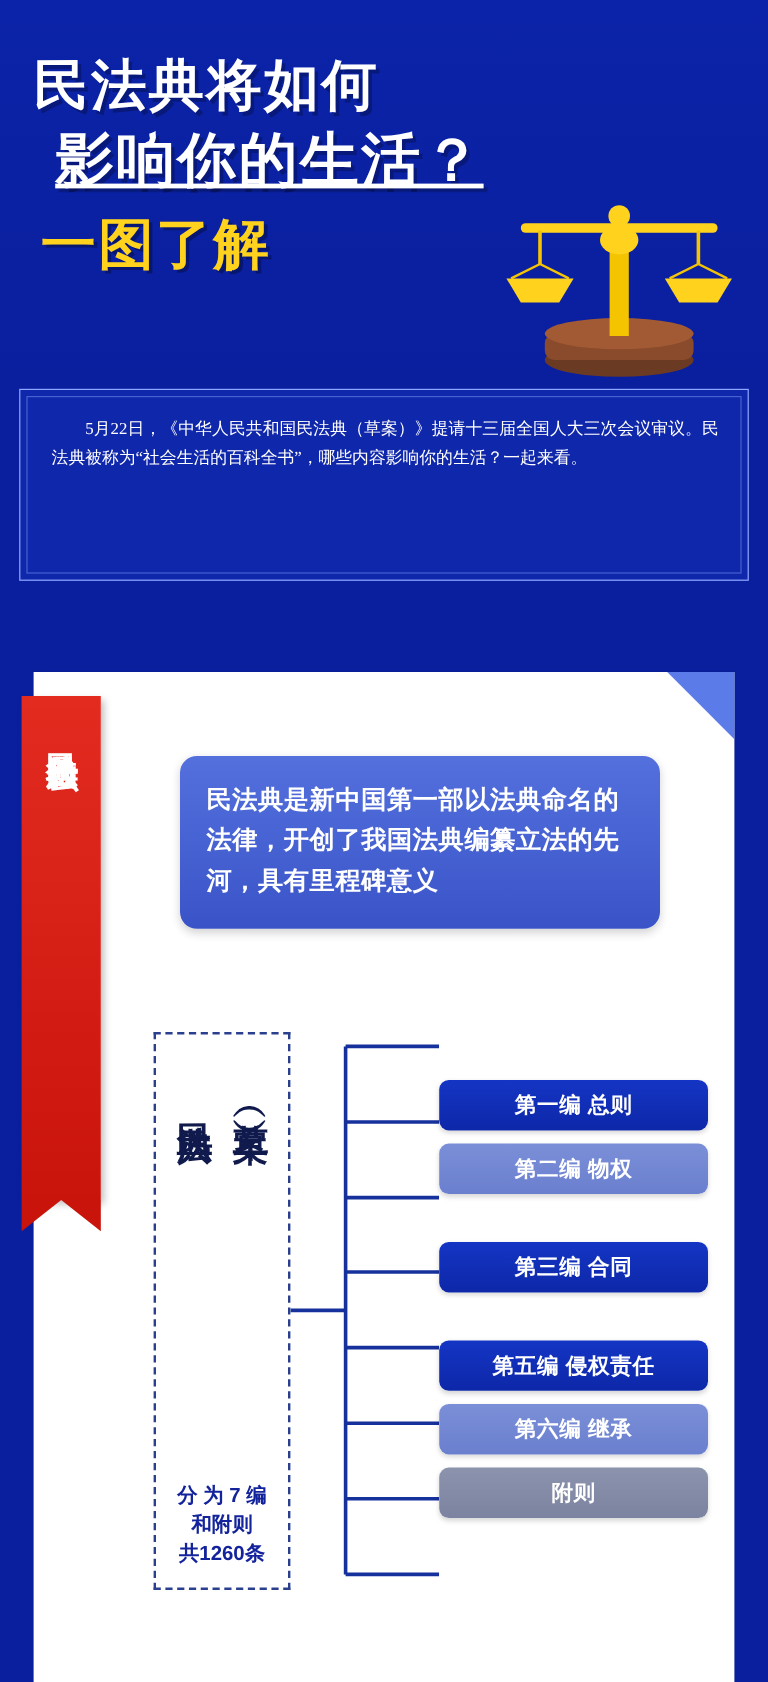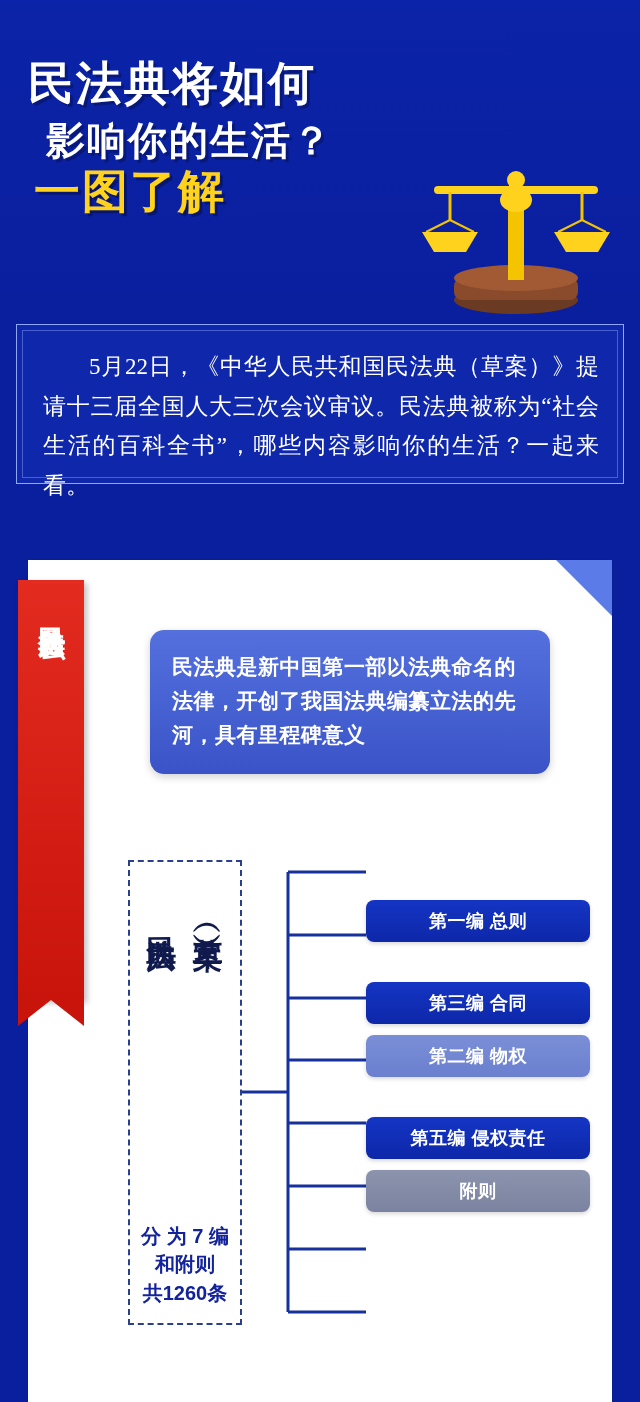--- a/index.html
+++ b/index.html
@@ -16,35 +16,36 @@
   }
 
   
   .header {
     position: relative;
     height: 318px;
     background: linear-gradient(180deg, #0b23a8 0%, #0a1f9e 100%);
   }
   .title-block {
     position: absolute;
-    top: 56px;
+    top: 44px;
     left: 28px;
     width: 430px;
   }
   .title-line {
     font-weight: bold;
     letter-spacing: 2px;
     line-height: 1.18;
     color: #ffffff;
     text-shadow: 3px 3px 0 rgba(0,0,0,0.25);
   }
   .title-line.l1 { font-size: 46px; }
-  .title-line.l2 { font-size: 39px; margin-top: 8px; padding-left: 18px; }
+  .title-line.l2 { font-size: 49px; margin-top: 8px; padding-left: 18px; text-decoration: underline; }
   .title-line.l3 {
     font-size: 46px;
+    margin-top: 12px;
     padding-left: 6px;
     color: #ffd21e;
     text-shadow: 3px 3px 0 rgba(0,0,0,0.30);
   }
 
   
   .scales {
     position: absolute;
     right: 24px;
     top: 128px;
@@ -70,21 +71,21 @@
     left: 5px; right: 5px; top: 5px; bottom: 5px;
     border: 1px solid rgba(143,168,255,0.45);
     pointer-events: none;
   }
   .intro-text {
     position: absolute;
     left: 26px;
     right: 24px;
     top: 22px;
     color: #ffffff;
-    font-size: 23px;
+    font-size: 14px;
     line-height: 1.72;
     text-align: justify;
     text-indent: 2em;
     font-family: "Liberation Serif", "DejaVu Serif", serif;
   }
 
   
   .card {
     position: absolute;
     left: 28px;
@@ -185,21 +186,21 @@
     writing-mode: vertical-rl;
     text-orientation: upright;
     display: inline-block;
   }
   .code-count {
     position: absolute;
     left: 6px;
     right: 6px;
     bottom: 16px;
     text-align: center;
-    font-size: 20px;
+    font-size: 17px;
     font-weight: bold;
     color: #13239b;
     line-height: 1.42;
   }
 
   
   .connectors {
     position: absolute;
     left: 214px;
     top: 300px;
@@ -304,18 +305,19 @@
     <line x1="46" y1="138" x2="124" y2="138" stroke="#16309c" stroke-width="3"></line>
     <line x1="46" y1="200" x2="124" y2="200" stroke="#16309c" stroke-width="3"></line>
     <line x1="46" y1="263" x2="124" y2="263" stroke="#16309c" stroke-width="3"></line>
     <line x1="46" y1="326" x2="124" y2="326" stroke="#16309c" stroke-width="3"></line>
     <line x1="46" y1="389" x2="124" y2="389" stroke="#16309c" stroke-width="3"></line>
     <line x1="46" y1="452" x2="124" y2="452" stroke="#16309c" stroke-width="3"></line>
   </svg>
 
   <div class="items">
     <div class="item dark">第一编 总则</div>
+    <div class="item light">第二编 物权</div>
     <div class="item dark">第三编 合同</div>
-    <div class="item light">第二编 物权</div>
     <div class="item dark">第五编 侵权责任</div>
+    <div class="item light">第六编 继承</div>
     <div class="item gray last">附则</div>
   </div>
 </div>
 
 </body></html>

